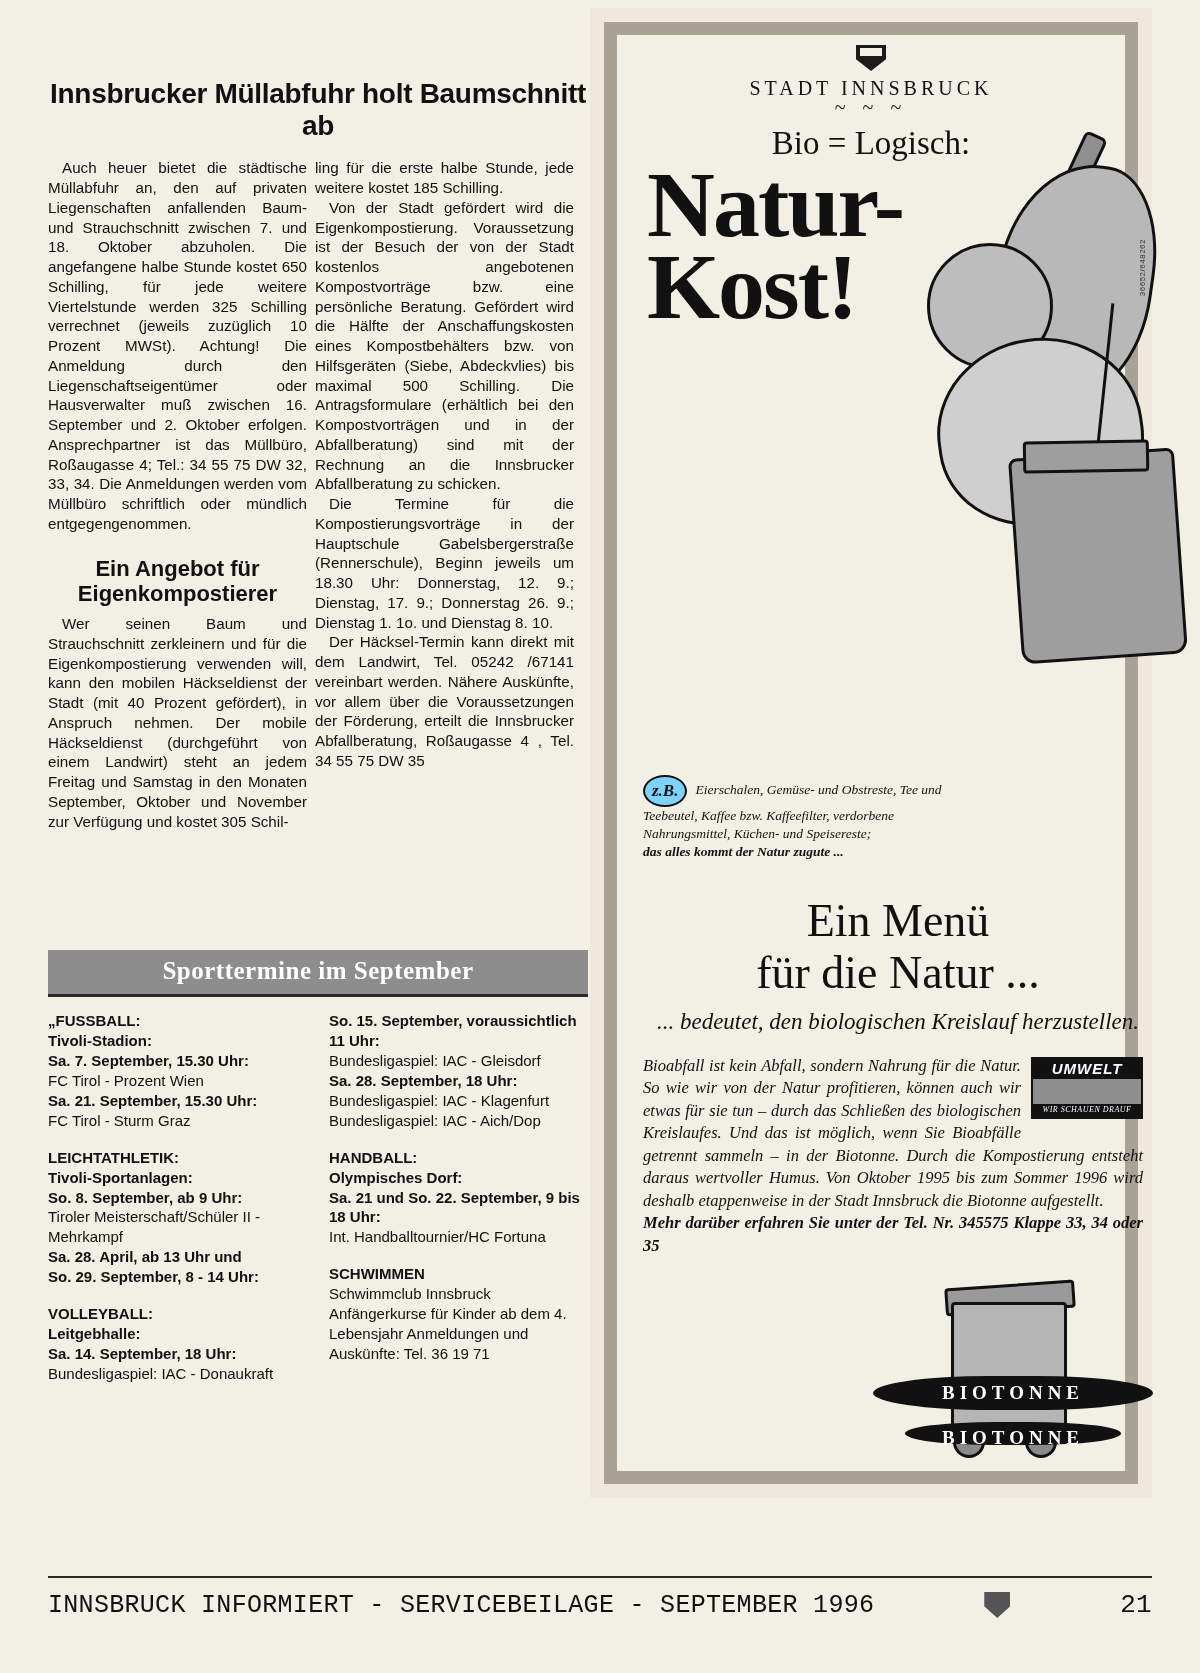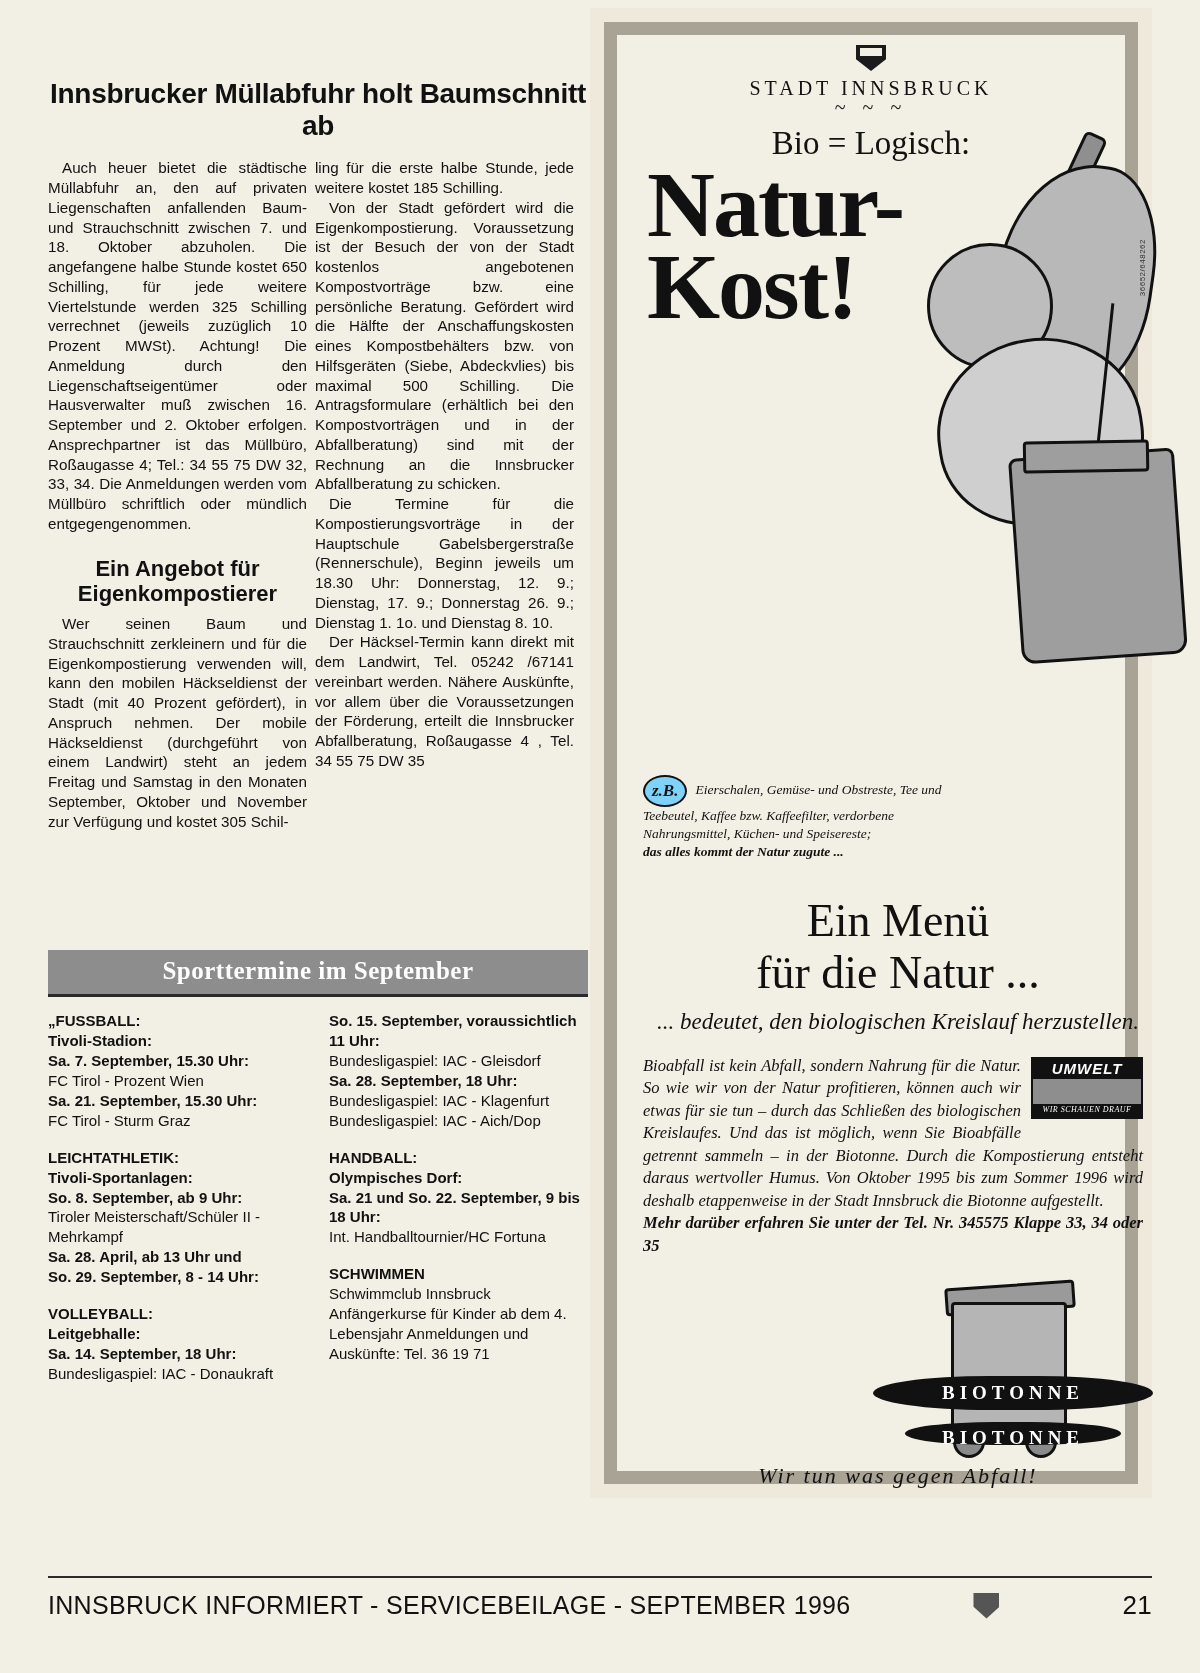--- a/index.html
+++ b/index.html
@@ -197,21 +197,21 @@
 
   .wirtun{
     position:absolute;left:26px;top:1428px;width:510px;text-align:center;
     font-family:"Liberation Serif", serif;font-style:italic;font-size:22px;letter-spacing:2px;
   }
 
   
   .footer{
     position:absolute;left:48px;right:48px;top:1590px;
     display:flex;align-items:center;justify-content:space-between;
-    font-family:Liberation Sans, sans-serif;font-size:25px;letter-spacing:0.3px;
+    font-family:Liberation Mono, monospace;font-size:25px;letter-spacing:0.3px;
   }
   .footer .rule{
     position:absolute;left:0;right:0;top:-14px;height:2px;background:#2a2a2a;
   }
   .footer .crestmini{
     width:26px;height:26px;background:#555;
     clip-path:polygon(0 0,100% 0,100% 55%,50% 100%,0 55%);
   }
   .pagenum{font-size:26px;}
 </style>
@@ -327,21 +327,20 @@
           <div class="bin-lid"></div>
           <div class="bin-body"></div>
           <div class="bin-wheel bin-w1"></div>
           <div class="bin-wheel bin-w2"></div>
           <div class="ribbon">
             <div class="rb rb1">BIOTONNE</div>
             <div class="rb rb2">BIOTONNE</div>
           </div>
         </div>
 
-        <div class="wirtun">Wir tun was gegen Abfall!</div>
       </div>
     </div>
   </div>
 
   <div class="footer">
     <div class="rule"></div>
     <div>INNSBRUCK INFORMIERT - SERVICEBEILAGE - SEPTEMBER 1996</div>
     <div class="crestmini"></div>
     <div class="pagenum">21</div>
   </div>

